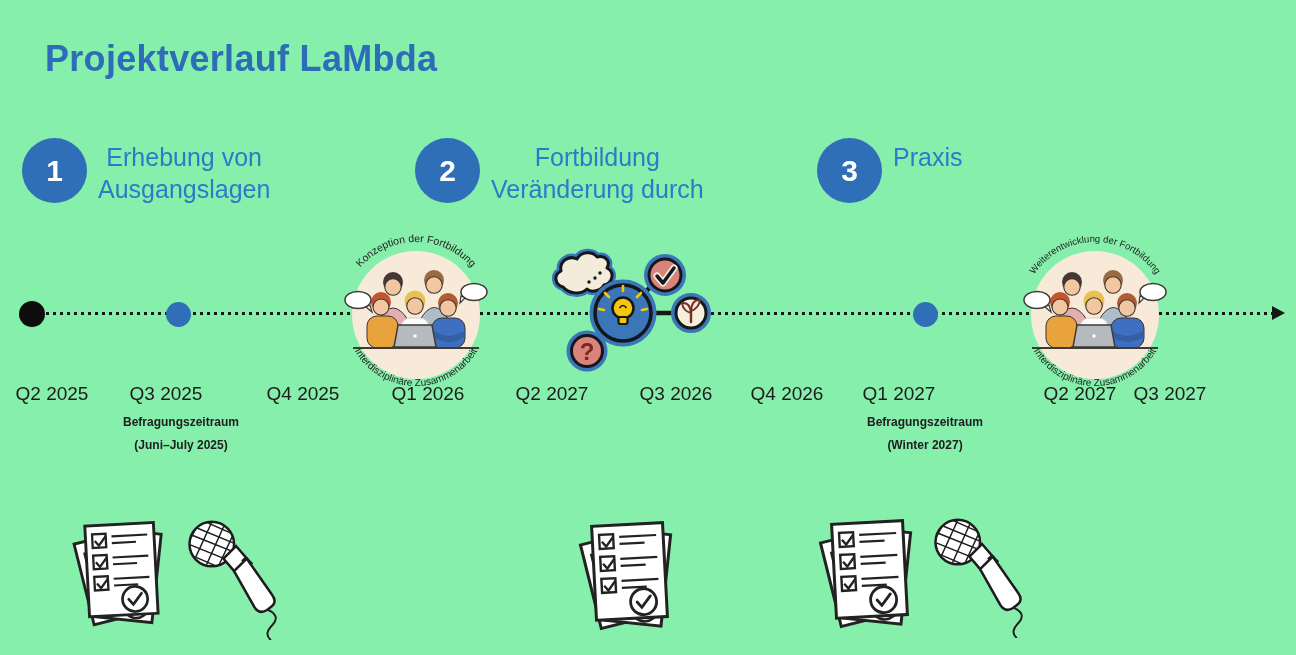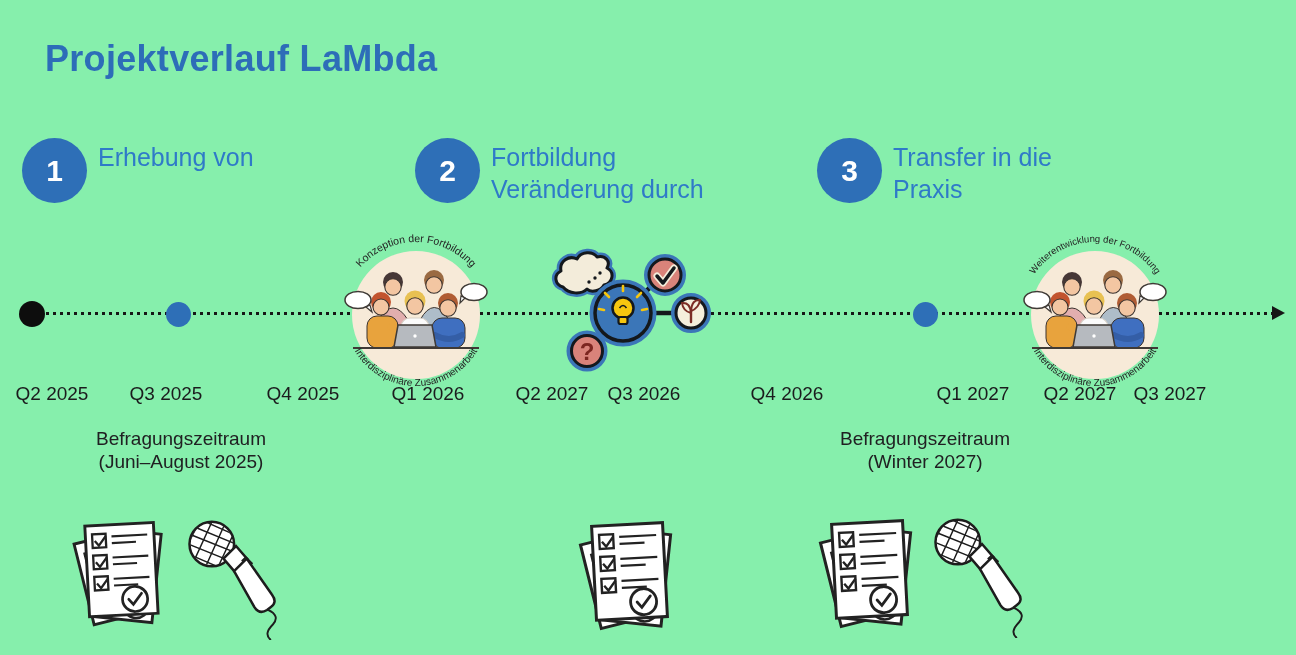--- a/index.html
+++ b/index.html
@@ -7,37 +7,37 @@
   body { font-family:"Liberation Sans", sans-serif; }
   .canvas { position:relative; width:1296px; height:655px; background:#86efac; overflow:hidden; }
 
   .title { position:absolute; left:45px; top:38px; font-size:36px; font-weight:700;
            color:#2d6db8; letter-spacing:.3px; }
 
   .phase { position:absolute; top:138px; display:flex; gap:11px; }
   .phase-num { flex:0 0 auto; width:65px; height:65px; border-radius:50%; background:#2e6fb7;
                color:#fff; font-size:30px; font-weight:700; display:flex; align-items:center;
                justify-content:center; }
-  .phase-label { font-size:25px; font-weight:500; color:#2f7ac8; line-height:32px; padding-top:3px; white-space:nowrap; }
+  .phase-label { font-size:25px; font-weight:500; color:#2f7ac8; line-height:32px; padding-top:3px; white-space:nowrap;text-align:center; }
 
   .tl-line { position:absolute; left:32px; top:312px; width:1243px; height:3px;
              background:repeating-linear-gradient(90deg,#161616 0 3px,transparent 3px 7px); }
   .tl-arrow { position:absolute; left:1272px; top:306px; width:0; height:0;
               border-top:7px solid transparent; border-bottom:7px solid transparent;
               border-left:13px solid #161616; }
   .tl-dot { position:absolute; border-radius:50%; }
   .dot-start { left:19px; top:301px; width:26px; height:26px; background:#0d0d0d; }
   .dot-q3-2025 { left:166px; top:302px; width:25px; height:25px; background:#2e6fb7; }
   .dot-q1-2027 { left:913px; top:302px; width:25px; height:25px; background:#2e6fb7; }
 
   .quarter { position:absolute; top:383px; transform:translateX(-50%); font-size:19px;
              color:#1b1b1d; white-space:nowrap;text-align:center; }
 
-  .period { position:absolute; top:427px; transform:translateX(-50%); text-align:center;
-            font-size:19px; color:#202022; line-height:23px; white-space:nowrap; }
+  .period { position:absolute; top:411px; transform:translateX(-50%); text-align:center;
+            font-size:12px; color:#202022; line-height:23px; white-space:nowrap;font-weight:bold; }
   .period span { display:block; }
 
   .illu { position:absolute; }
   .arc-text { fill:#232323; font-family:"Liberation Sans", sans-serif; }
   .hidden-defs { position:absolute; width:0; height:0; overflow:hidden; }
 </style>
 </head>
 <body>
 
 <div class="canvas">
@@ -177,33 +177,33 @@
       </symbol>
     </defs>
   </svg>
 
   <h1 class="title">Projektverlauf LaMbda</h1>
 
   <div class="phase" style="left:22px">
     <div class="phase-num">1</div>
     <div class="phase-label">
       <span style="display:block">Erhebung von</span>
+      <span style="display:block">Ausgangslagen</span>
     </div>
   </div>
   <div class="phase" style="left:415px">
     <div class="phase-num">2</div>
     <div class="phase-label">
       <span style="display:block">Fortbildung</span>
       <span style="display:block">Veränderung durch</span>
     </div>
   </div>
   <div class="phase" style="left:817px">
     <div class="phase-num">3</div>
     <div class="phase-label">
-      <span style="display:block">Transfer in die</span>
       <span style="display:block">Praxis</span>
     </div>
   </div>
 
   <div class="tl-line"></div>
   <div class="tl-arrow"></div>
   <div class="tl-dot dot-start"></div>
   <div class="tl-dot dot-q3-2025"></div>
   <div class="tl-dot dot-q1-2027"></div>
 
@@ -237,29 +237,29 @@
     <text class="arc-text" font-size="10" text-anchor="middle">
       <textPath href="#arcBotB" startOffset="50%">Interdisziplinäre Zusammenarbeit</textPath>
     </text>
   </svg>
 
   <span class="quarter" style="left:52px">Q2 2025</span>
   <span class="quarter" style="left:166px">Q3 2025</span>
   <span class="quarter" style="left:303px">Q4 2025</span>
   <span class="quarter" style="left:428px">Q1 2026</span>
   <span class="quarter" style="left:552px">Q2 2027</span>
-  <span class="quarter" style="left:644px">Q3 2026</span>
+  <span class="quarter" style="left:676px">Q3 2026</span>
   <span class="quarter" style="left:787px">Q4 2026</span>
-  <span class="quarter" style="left:973px">Q1 2027</span>
+  <span class="quarter" style="left:899px">Q1 2027</span>
   <span class="quarter" style="left:1080px">Q2 2027</span>
   <span class="quarter" style="left:1170px">Q3 2027</span>
 
   <div class="period" style="left:181px">
     <span>Befragungszeitraum</span>
-    <span>(Juni–August 2025)</span>
+    <span>(Juni–July 2025)</span>
   </div>
   <div class="period" style="left:925px">
     <span>Befragungszeitraum</span>
     <span>(Winter 2027)</span>
   </div>
 
   <svg class="illu" style="left:62px; top:514px" width="116" height="126" viewBox="0 0 120 125">
     <use href="#sym-checklist"></use>
   </svg>
   <svg class="illu" style="left:180px; top:514px" width="113" height="126" viewBox="0 0 115 130">

